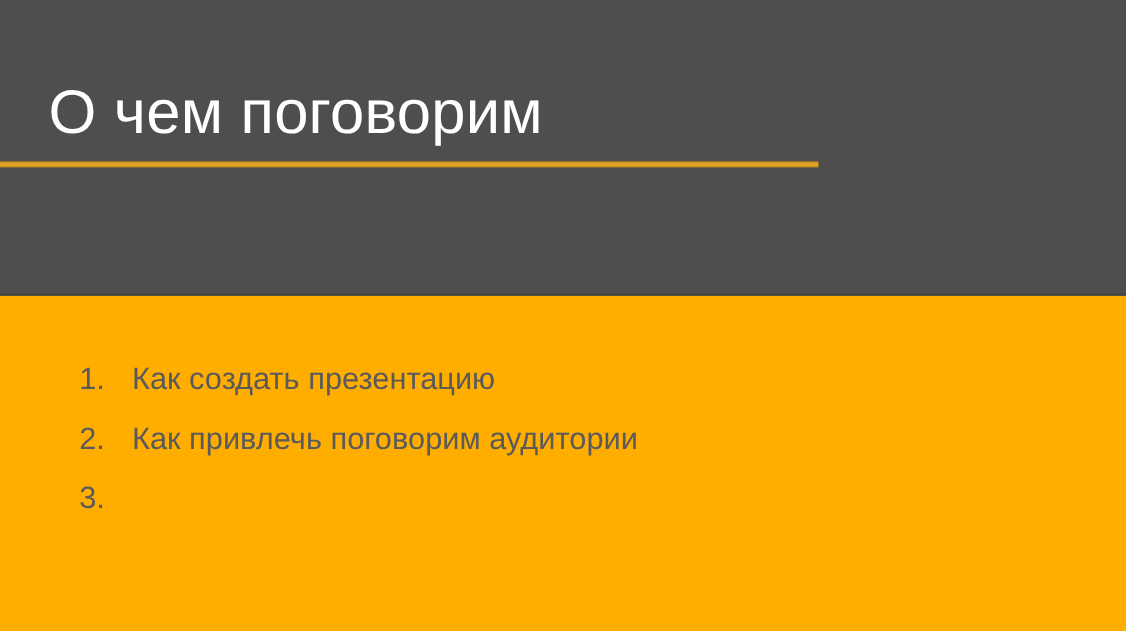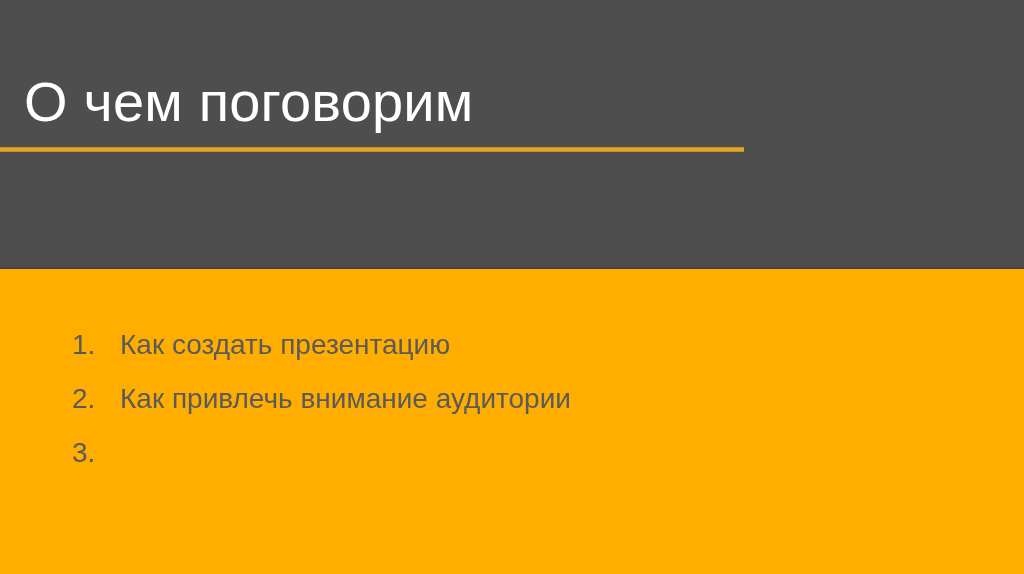--- a/index.html
+++ b/index.html
@@ -34,21 +34,21 @@
     position: absolute;
     left: 0;
     top: 267px;
     width: 1024px;
     height: 2px;
     background: #434343;
   }
 
   .slide-title {
     position: absolute;
-    left: 24px;
+    left: 44px;
     top: 68px;
     width: 940px;
     color: #ffffff;
     font-size: 56px;
     font-weight: 400;
     line-height: 68px;
     letter-spacing: 0.2px;
     white-space: nowrap;
   }
 
@@ -121,21 +121,21 @@
   <div class="body-area">
     <ol class="agenda-list">
 
       <li class="agenda-item">
         <span class="agenda-marker">1.</span>
         <span class="agenda-text">Как создать презентацию</span>
       </li>
 
       <li class="agenda-item">
         <span class="agenda-marker">2.</span>
-        <span class="agenda-text">Как привлечь внимание аудитории</span>
+        <span class="agenda-text">Как привлечь поговорим аудитории</span>
       </li>
 
       <li class="agenda-item">
         <span class="agenda-marker">3.</span>
       </li>
 
     </ol>
   </div>
 
 </div>

